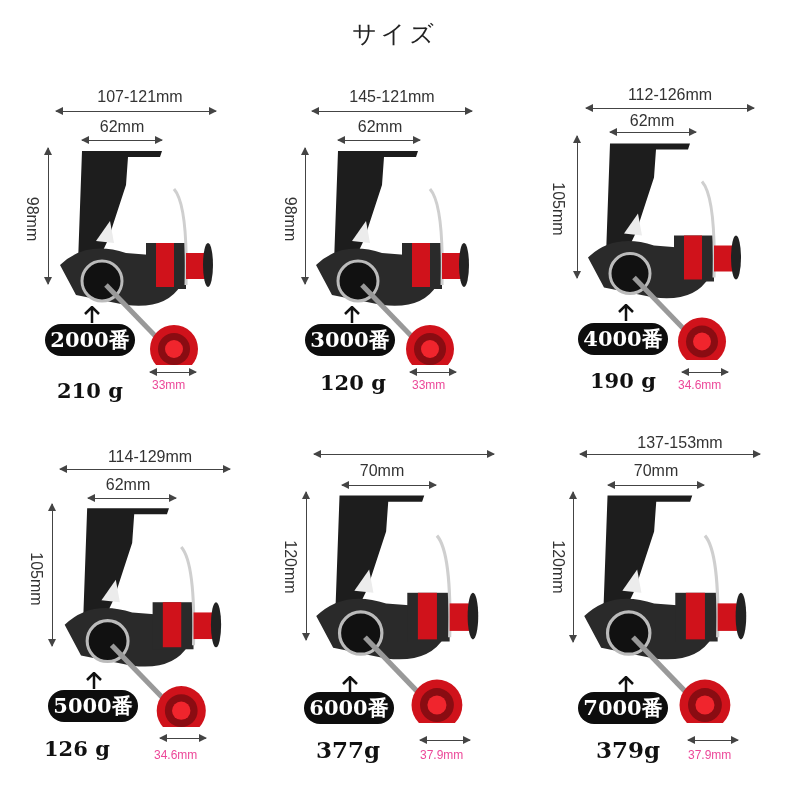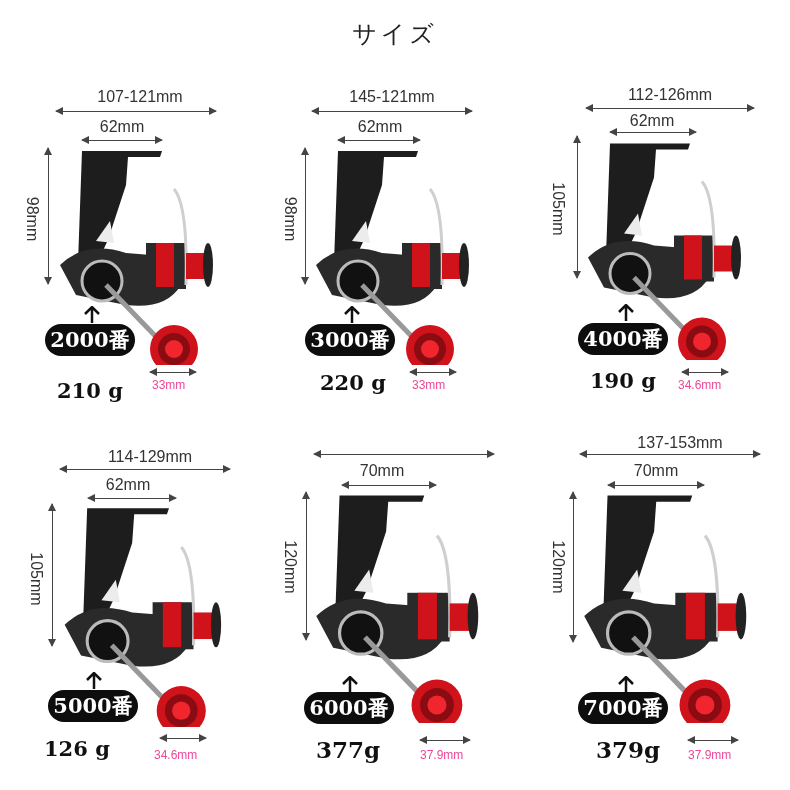--- a/index.html
+++ b/index.html
@@ -94,21 +94,21 @@
     <ellipse cx="152" cy="120" rx="5" ry="22" fill="#222"></ellipse>
     <path d="M50 140 L108 200" stroke="#999" stroke-width="5"></path>
     <circle cx="118" cy="204" r="24" fill="#d0121b"></circle>
     <circle cx="118" cy="204" r="16" fill="#8a0c12"></circle>
     <circle cx="118" cy="204" r="9" fill="#f0252d"></circle>
   </svg>
   <svg class="up-arrow" style="left:72px;top:226px;" viewBox="0 0 20 18">
       <path d="M10 1 L10 17 M3 8 L10 1 L17 8" stroke="#111" stroke-width="2.5" fill="none"></path>
     </svg>
   <div class="badge" style="left:35px;top:244px;">3000番</div>
-  <div class="weight" style="left:50px;top:290px;">220 g</div>
+  <div class="weight" style="left:50px;top:290px;">120 g</div>
   <div class="hline" style="left:140px;top:292px;width:46px;"></div>
   <div class="knob-text" style="left:142px;top:298px;">33mm</div>
 </div>
 
 <div class="cell" style="left:530px;top:80px;">
   <div class="dim-text" style="left:60px;top:6px;width:160px;">112-126mm</div>
   <div class="hline" style="left:56px;top:28px;width:168px;"></div>
   <div class="dim-text" style="left:82px;top:32px;width:80px;">62mm</div>
   <div class="hline" style="left:80px;top:52px;width:86px;"></div>
   <div class="vline" style="left:47px;top:56px;height:142px;"></div>

